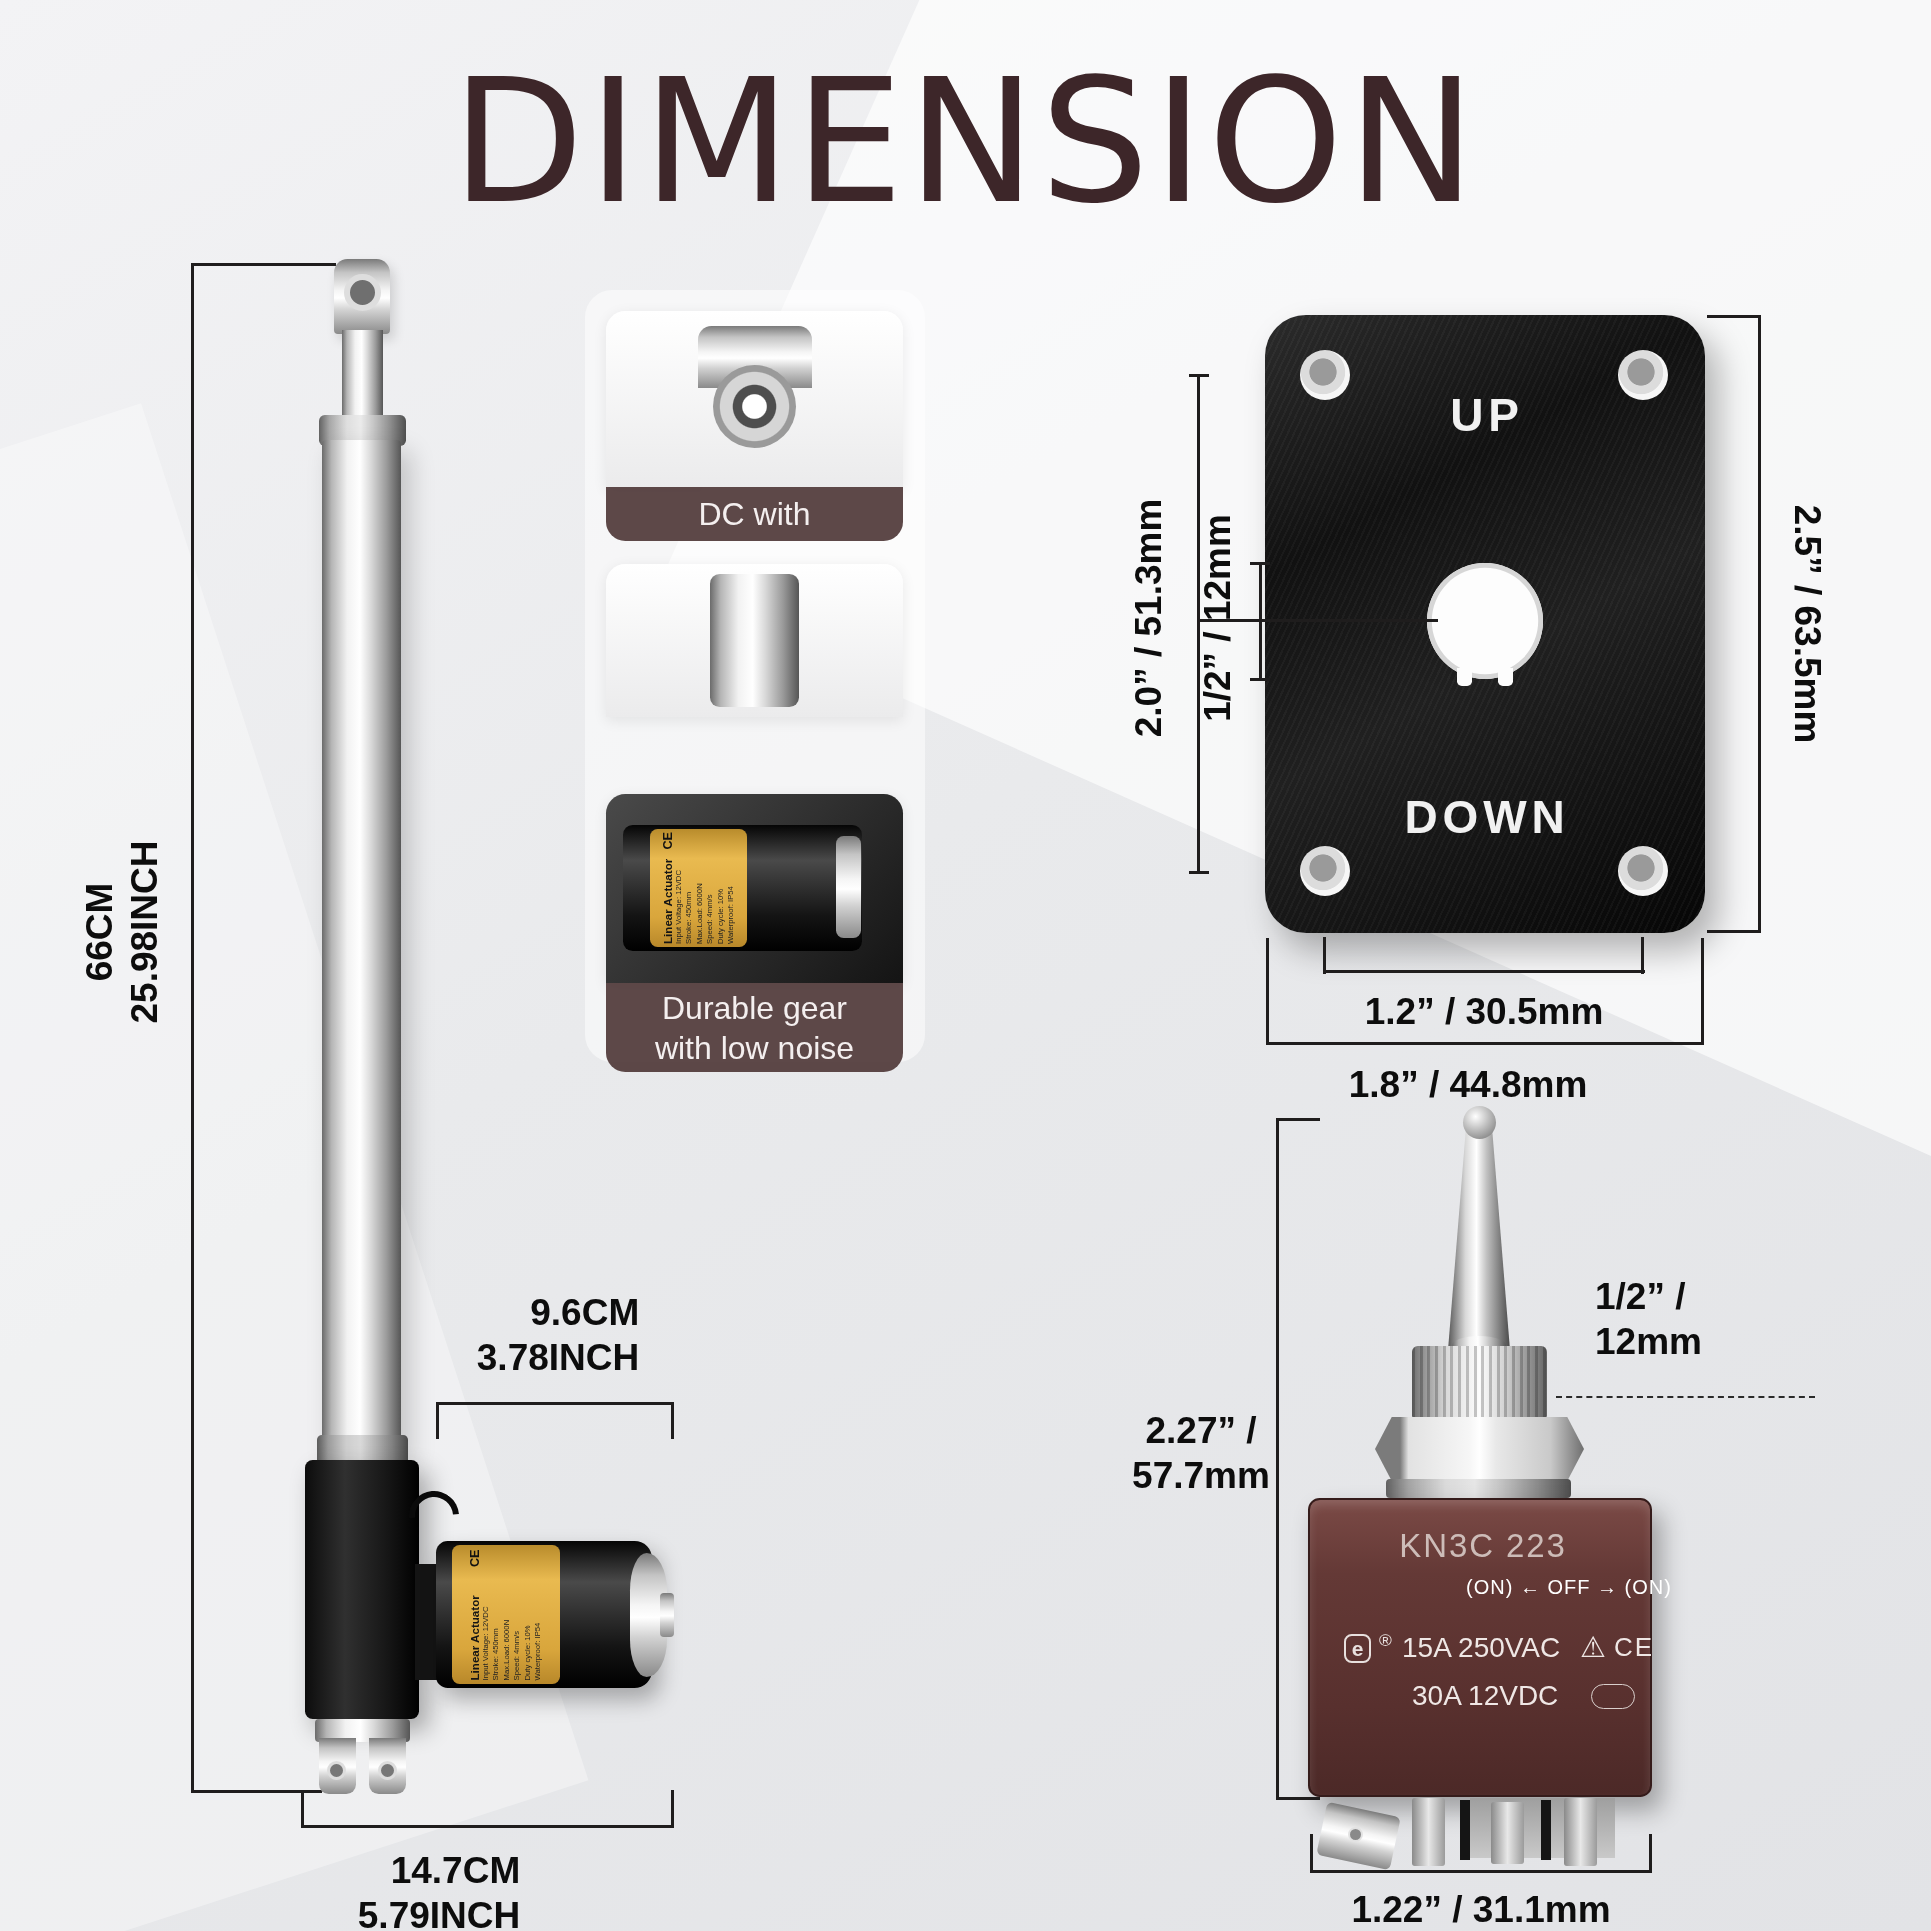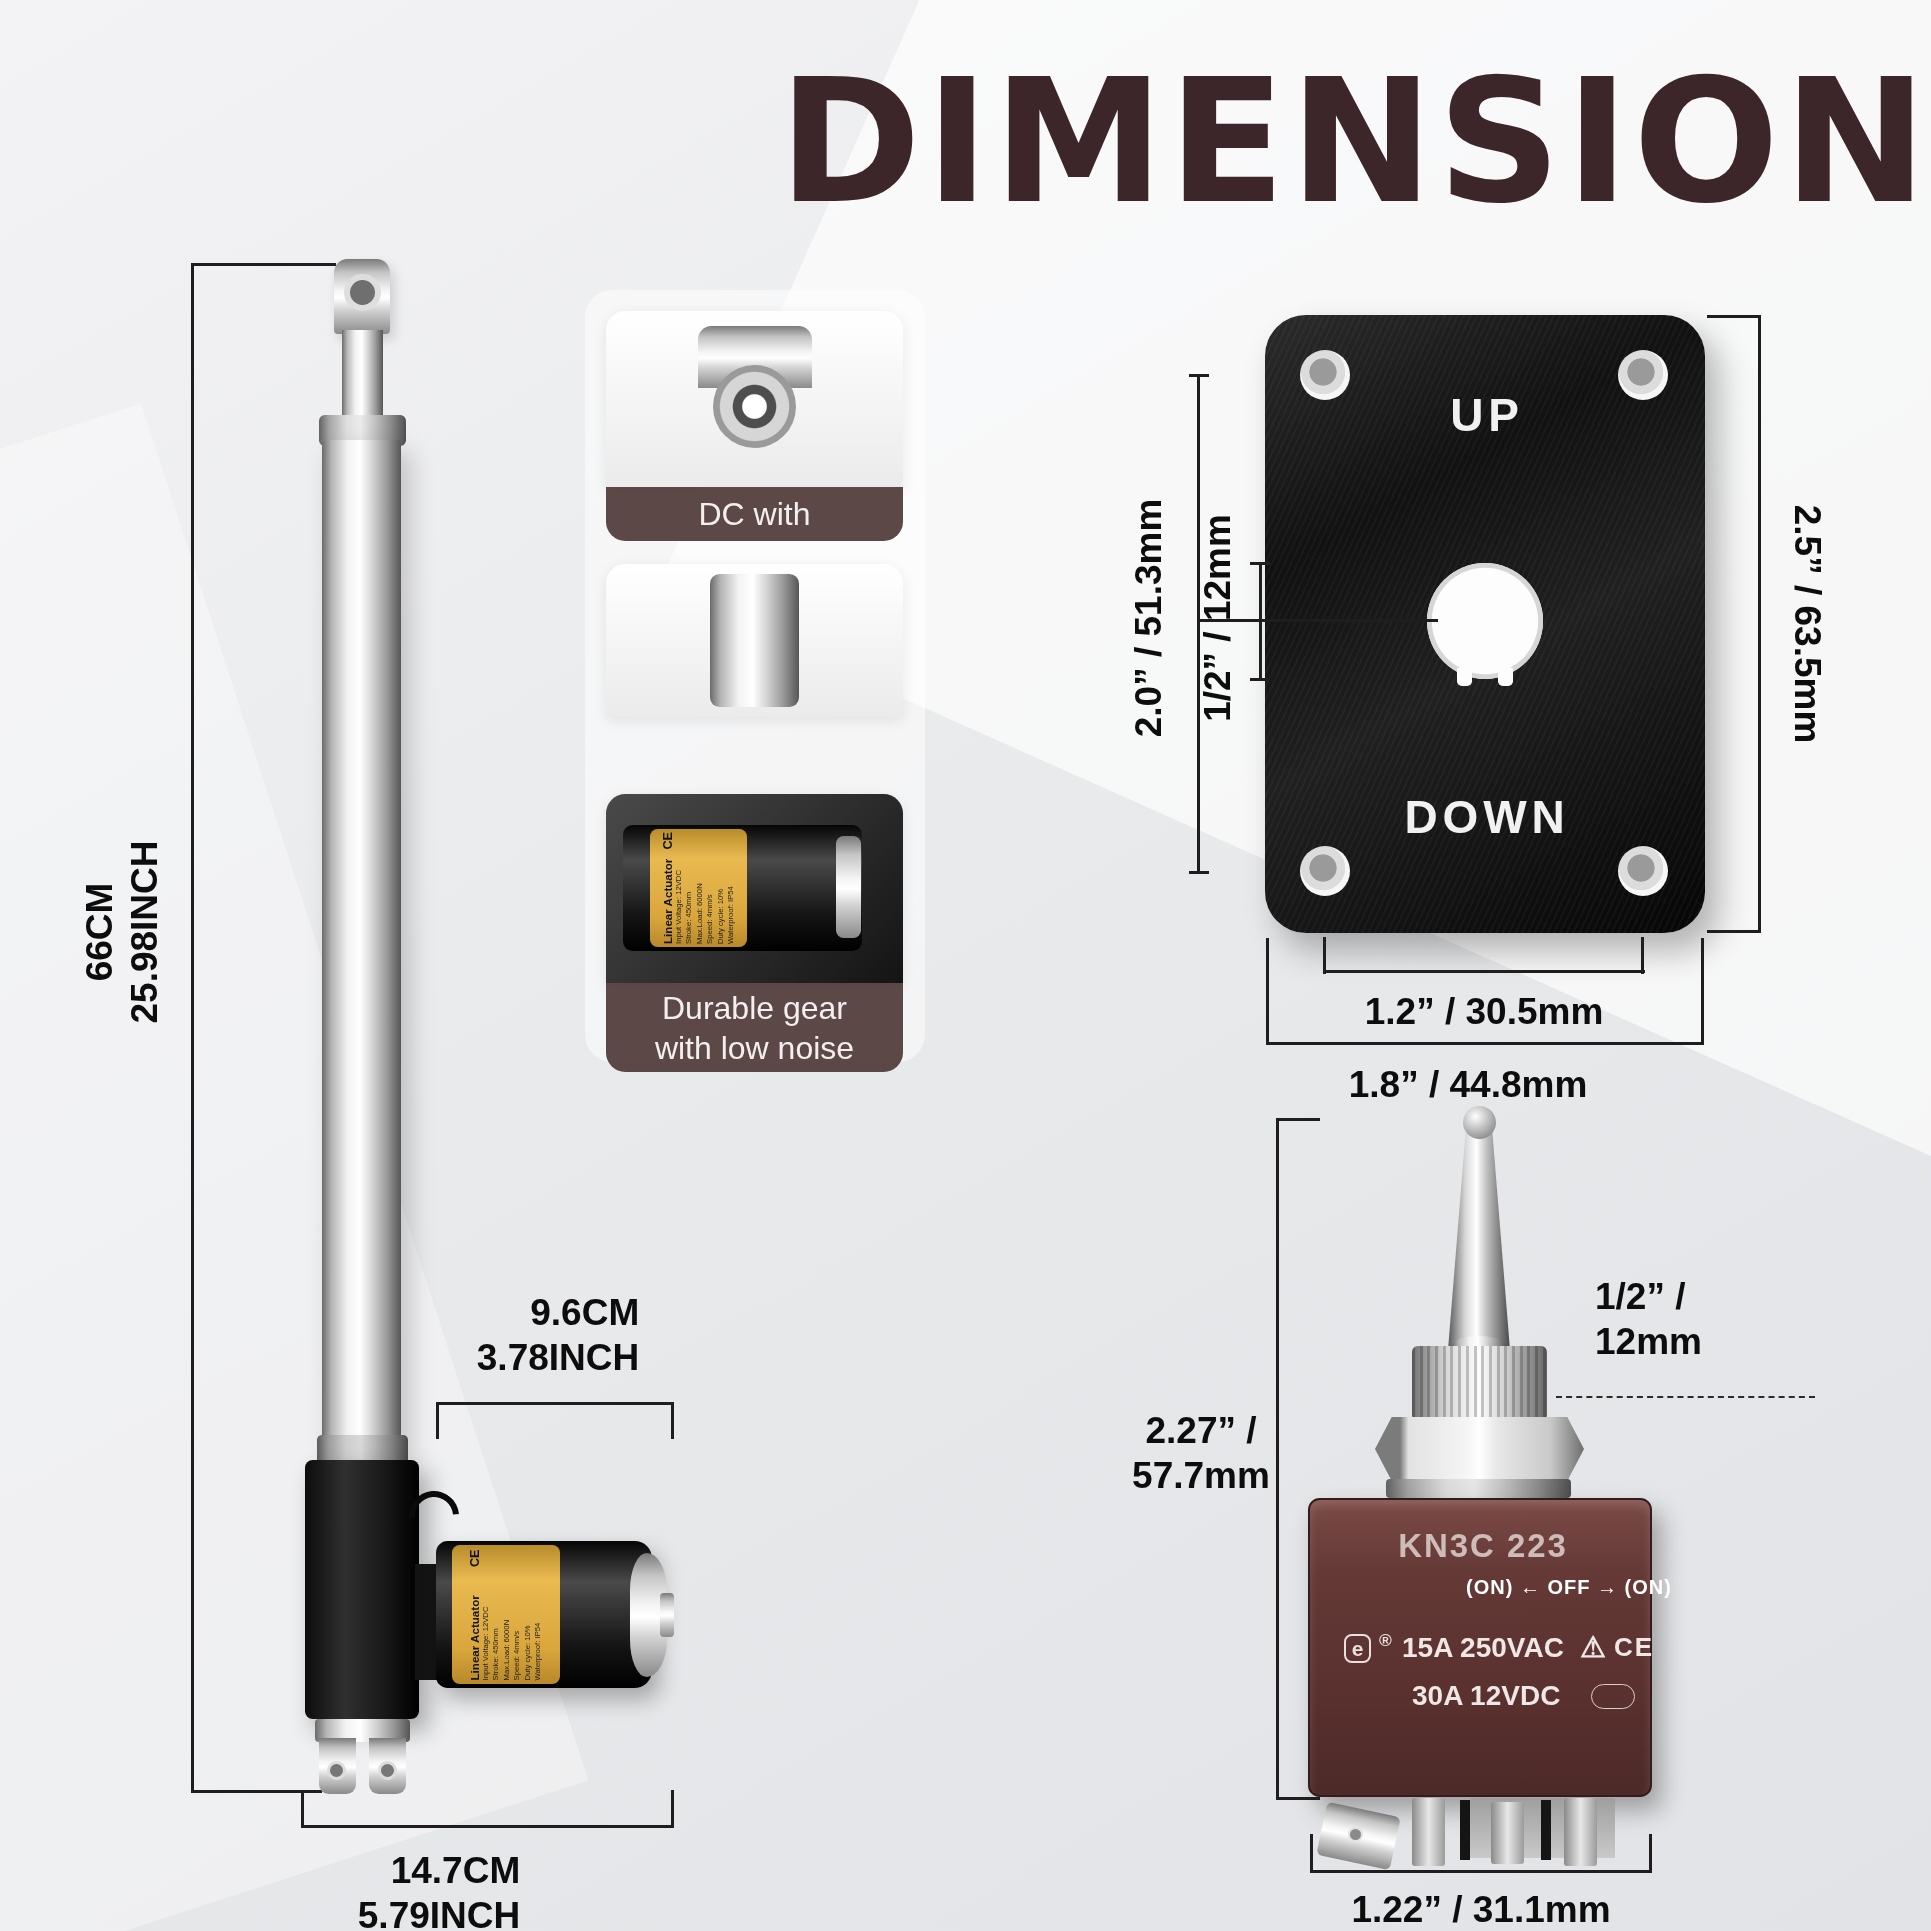--- a/index.html
+++ b/index.html
@@ -16,22 +16,22 @@
   .center-x{transform:translateX(-50%);text-align:right}
   .rot-ccw{transform:translate(-50%,-50%) rotate(-90deg);text-align:center}
   .rot-cw{transform:translate(-50%,-50%) rotate(90deg);text-align:center}
   .dashed{position:absolute;border-top:2.9px dashed #2a2a2a}
   
   .silver-h{background:linear-gradient(90deg,#6b6b6b 0%,#b5b5b5 12%,#f2f2f2 32%,#ffffff 48%,#d9d9d9 62%,#9a9a9a 82%,#565656 100%)}
   .silver-v{background:linear-gradient(180deg,#7a7a7a 0%,#c4c4c4 18%,#f5f5f5 42%,#ffffff 52%,#d2d2d2 68%,#8a8a8a 100%)}
   .blackmetal-h{background:linear-gradient(90deg,#0c0c0c,#303030 35%,#181818 70%,#000)}
   .blackmetal-v{background:linear-gradient(180deg,#050505,#4a4a4a 28%,#141414 72%,#000)}
   
-  .title{position:absolute;left:0;top:41px;width:100%;text-align:right;
-    font-family:"DejaVu Sans",sans-serif;font-weight:bold;font-size:172px;
+  .title{position:absolute;left:0;top:41px;width:100%;text-align:center;
+    font-family:"DejaVu Sans",sans-serif;font-weight:normal;font-size:172px;
     letter-spacing:3.9px;color:#3d2629}
   
   .card-img{position:absolute;background:linear-gradient(180deg,#ffffff,#ebebec);
     border-radius:19.3px 19.3px 0 0;overflow:hidden;box-shadow:0 3.9px 13.5px rgba(0,0,0,.08)}
   .bar{position:absolute;background:rgba(84,62,62,.95);color:#f4efef;display:flex;align-items:center;
     justify-content:center;text-align:center;font-size:32px;border-radius:0 0 19.3px 19.3px;line-height:1.25}
   
   .ylabel{position:absolute;background:linear-gradient(180deg,#b98c2c,#e9ba50 25%,#d9a63c 75%,#b8882a);
     border-radius:7.7px;overflow:hidden}
   .ylabel .rot{position:absolute;left:50%;top:50%;transform:translate(-50%,-50%) rotate(-90deg)}
@@ -40,21 +40,21 @@
   .spec-ce{position:absolute;right:0;top:0;font-weight:bold;font-size:12.6px;color:#111}
   
   .plate{position:absolute;border-radius:41px;
     background:repeating-linear-gradient(115deg,rgba(255,255,255,.035) 0 1.9px,rgba(0,0,0,0) 1.9px 5.8px),
       linear-gradient(150deg,#2b2b2b 0%,#111 30%,#202020 55%,#060606 100%);
     box-shadow:13.5px 17.4px 33px rgba(0,0,0,.28)}
   .phole{position:absolute;width:50px;height:50px;border-radius:50%;
     background:radial-gradient(circle at 46% 44%,#9a9a9a 0 34%,#dcdcdc 36% 56%,#f6f6f6 58%)}
   .plate-word{position:absolute;font-weight:bold;font-size:46px;letter-spacing:4.8px;color:#f1f1f1}
   
-  .sw-body-text{position:absolute;font-weight:bold;white-space:nowrap}
+  .sw-body-text{position:absolute;font-weight:normal;white-space:nowrap}
   .pill{position:absolute;border:2.9px solid #e8e0de;border-radius:7.7px;color:#e8e0de;
     font-weight:bold;font-size:21px;padding:0 5.8px;line-height:25px}
   .oval{position:absolute;border:1.9px solid #d9cfcc;border-radius:13.5px}
   .tab{position:absolute;background:linear-gradient(90deg,#8a8a8a,#e8e8e8 50%,#9b9b9b);border-radius:2.9px}
 </style>
 </head>
 <body>
 
 <div id="canvas">
 

